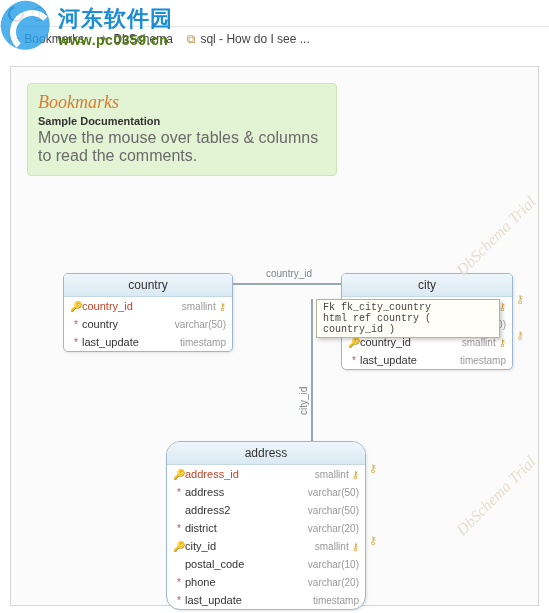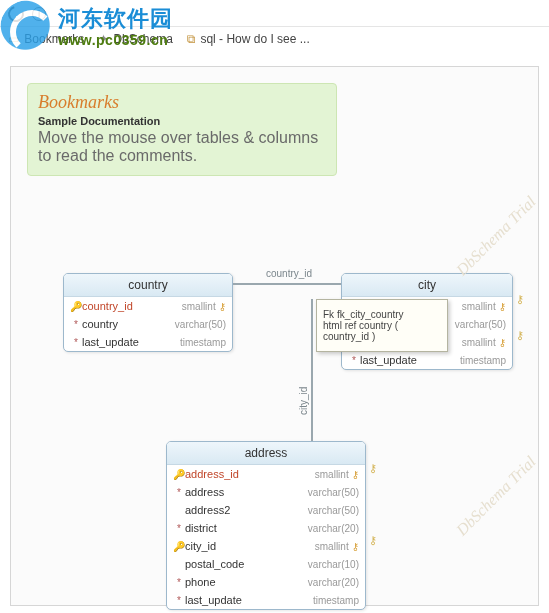--- a/index.html
+++ b/index.html
@@ -43,28 +43,28 @@
   .tbl .row .ty { color: #999; font-size: 10px; text-align: center; white-space: nowrap; }
   .row.pk .nm { color: #c1462a; }
   .row.pk .mk { color: #d9a441; }
   .row .key { color: #d9a441; margin-left: 3px; font-size: 10px;}
   .row .star { color: #b05959; font-size: 9px; }
   .row.fk .nm { color: #333; }
   .outkey { position:absolute; color:#d4b456; font-size:11px; }
 
   #t-country { left: 52px; top: 206px; }
   #t-city { left: 330px; top: 206px; width: 172px;}
-  #t-address { left: 155px; top: 374px; width: 200px; }
+  #t-address { left: 155px; top: 374px; width: 200px; border-radius: 14px; }
 
   
   .line { position: absolute; background: #9aa7ae; z-index:1;}
   .lbl { position: absolute; color: #7b868c; font-size: 10px; z-index:2;}
 
   
-  .tooltip { position: absolute; left: 305px; top: 232px; width: 132px; background: #fffef7; border: 1px solid #b4b4a0; padding: 9px 6px; font-size: 10px; color: #444; box-shadow: 2px 2px 4px rgba(0,0,0,.2); z-index: 20;}
+  .tooltip { position: absolute; left: 305px; top: 232px; width: 184px; background: #fffef7; border: 1px solid #b4b4a0; padding: 2px 6px; font-size: 10px; color: #444; box-shadow: 2px 2px 4px rgba(0,0,0,.2); z-index: 20; font-family: Liberation Mono, monospace;}
 </style>
 </head>
 <body>
 
 <div class="wm-logo"></div>
 <div class="wm-text">
   <div class="l1">河东软件园</div>
   <div class="l2">www.pc0359.cn</div>
 </div>
 

